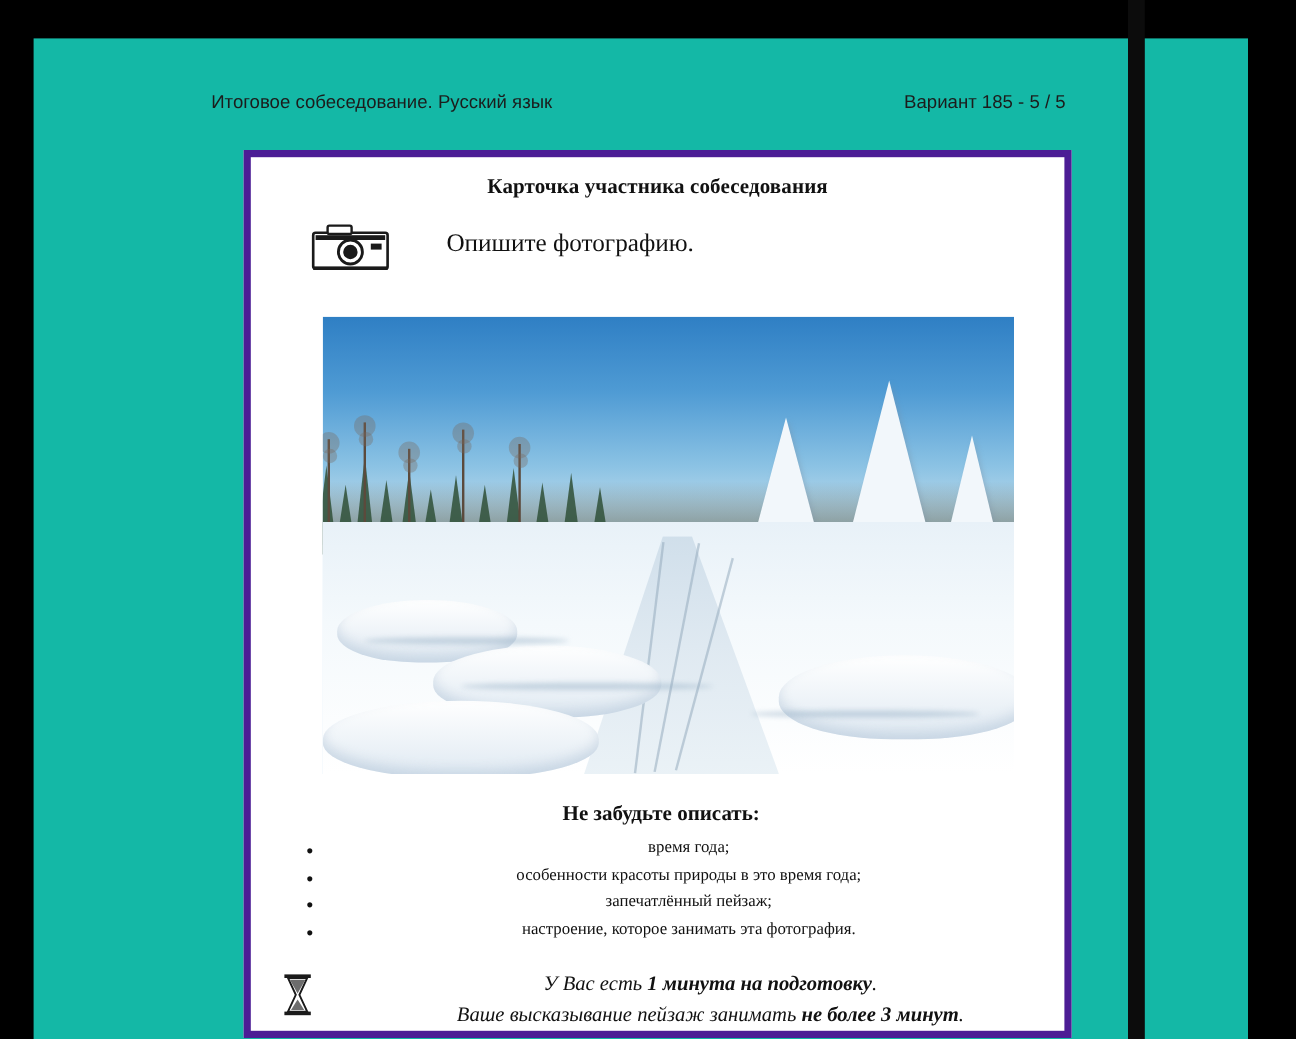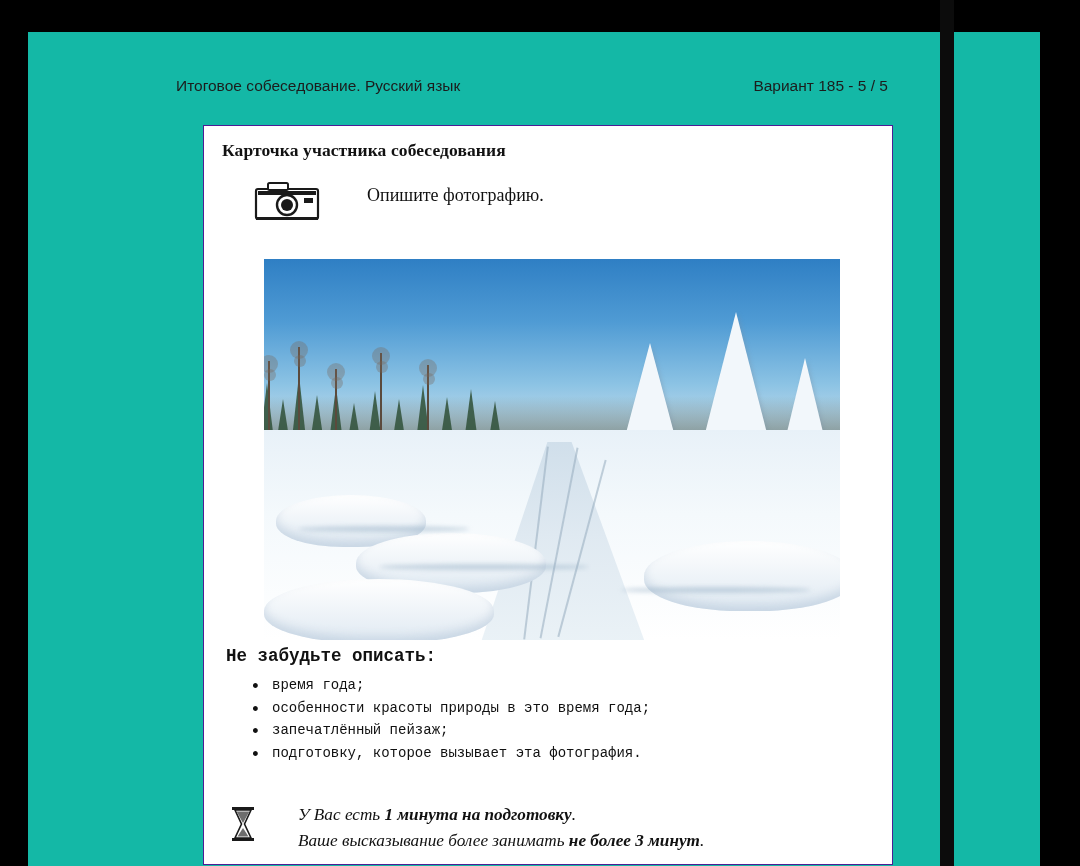--- a/index.html
+++ b/index.html
@@ -55,23 +55,24 @@
     margin-right: 18px;
     white-space: nowrap;
   }
   
   #card {
     position: absolute;
     left: 175px;
     top: 93px;
     width: 690px;
     height: 740px;
-    border: 1px solid #4c1d95;
+    border: 6px solid #4c1d95;
     background: #ffffff;
     box-sizing: border-box;
+    text-align: center;
   }
   .card-inner {
     position: relative;
     padding: 14px 18px 0 18px;
   }
   .title {
     font-weight: bold;
     font-size: 17.5px;
     color: #111;
     letter-spacing: 0.1px;
@@ -91,21 +92,21 @@
     position: absolute;
     left: 32px;
     top: 4px;
     width: 70px;
     height: 44px;
   }
   .instruct {
     position: absolute;
     left: 145px;
     top: 10px;
-    font-size: 18px;
+    font-size: 21px;
     color: #111;
   }
   
   .photo-wrap {
     position: absolute;
     left: 60px;
     top: 133px;
     width: 576px;
     height: 381px;
     overflow: hidden;
@@ -198,23 +199,22 @@
     position: absolute;
     height: 6px;
     background: rgba(146,172,196,.45);
     border-radius: 50%;
     filter: blur(2px);
   }
   
   .notforget {
     position: absolute;
     left: 22px;
-    top: 520px;
+    top: 536px;
     width: 640px;
-    font-family: Liberation Mono, monospace;
   }
   .notforget-title {
     font-weight: bold;
     font-size: 17.5px;
     color: #111;
   }
   ul.bullets {
     margin: 8px 0 0 0;
     padding-left: 46px;
     list-style: none;
@@ -334,40 +334,40 @@
             <div class="shadow-streak" style="left:62%; top:86%; width:190px;"></div>
           </div>
         </div>
 
         <div class="notforget">
           <div class="notforget-title">Не забудьте описать:</div>
           <ul class="bullets">
             <li>время года;</li>
             <li>особенности красоты природы в это время года;</li>
             <li>запечатлённый пейзаж;</li>
-            <li>подготовку, которое вызывает эта фотография.</li>
+            <li>настроение, которое занимать эта фотография.</li>
           </ul>
         </div>
 
         <div class="timing">
           <span class="hourglass">
             <svg viewBox="0 0 26 36" width="26" height="36" aria-hidden="true">
               <rect x="2" y="1" width="22" height="3" fill="#1a1a1a"></rect>
               <rect x="2" y="32" width="22" height="3" fill="#1a1a1a"></rect>
               <path d="M5 4 L21 4 L14.5 18 L21 32 L5 32 L11.5 18 Z" fill="#ffffff" stroke="#1a1a1a" stroke-width="1.6"></path>
               <path d="M6.5 5.4 L19.5 5.4 L13 17 Z" fill="#6d6d6d"></path>
               <path d="M7.5 30.6 L18.5 30.6 L13 22 Z" fill="#6d6d6d"></path>
             </svg>
           </span>
           <div class="timing-lines">
             <div>
               <span>У Вас есть </span><b>1 минута на подготовку</b><span>.</span>
             </div>
             <div>
-              <span>Ваше высказывание более занимать </span><b>не более 3 минут</b><span>.</span>
+              <span>Ваше высказывание пейзаж занимать </span><b>не более 3 минут</b><span>.</span>
             </div>
           </div>
         </div>
 
       </div>
     </div>
   </div>
 
   <div id="right-strip"></div>
 </div>

